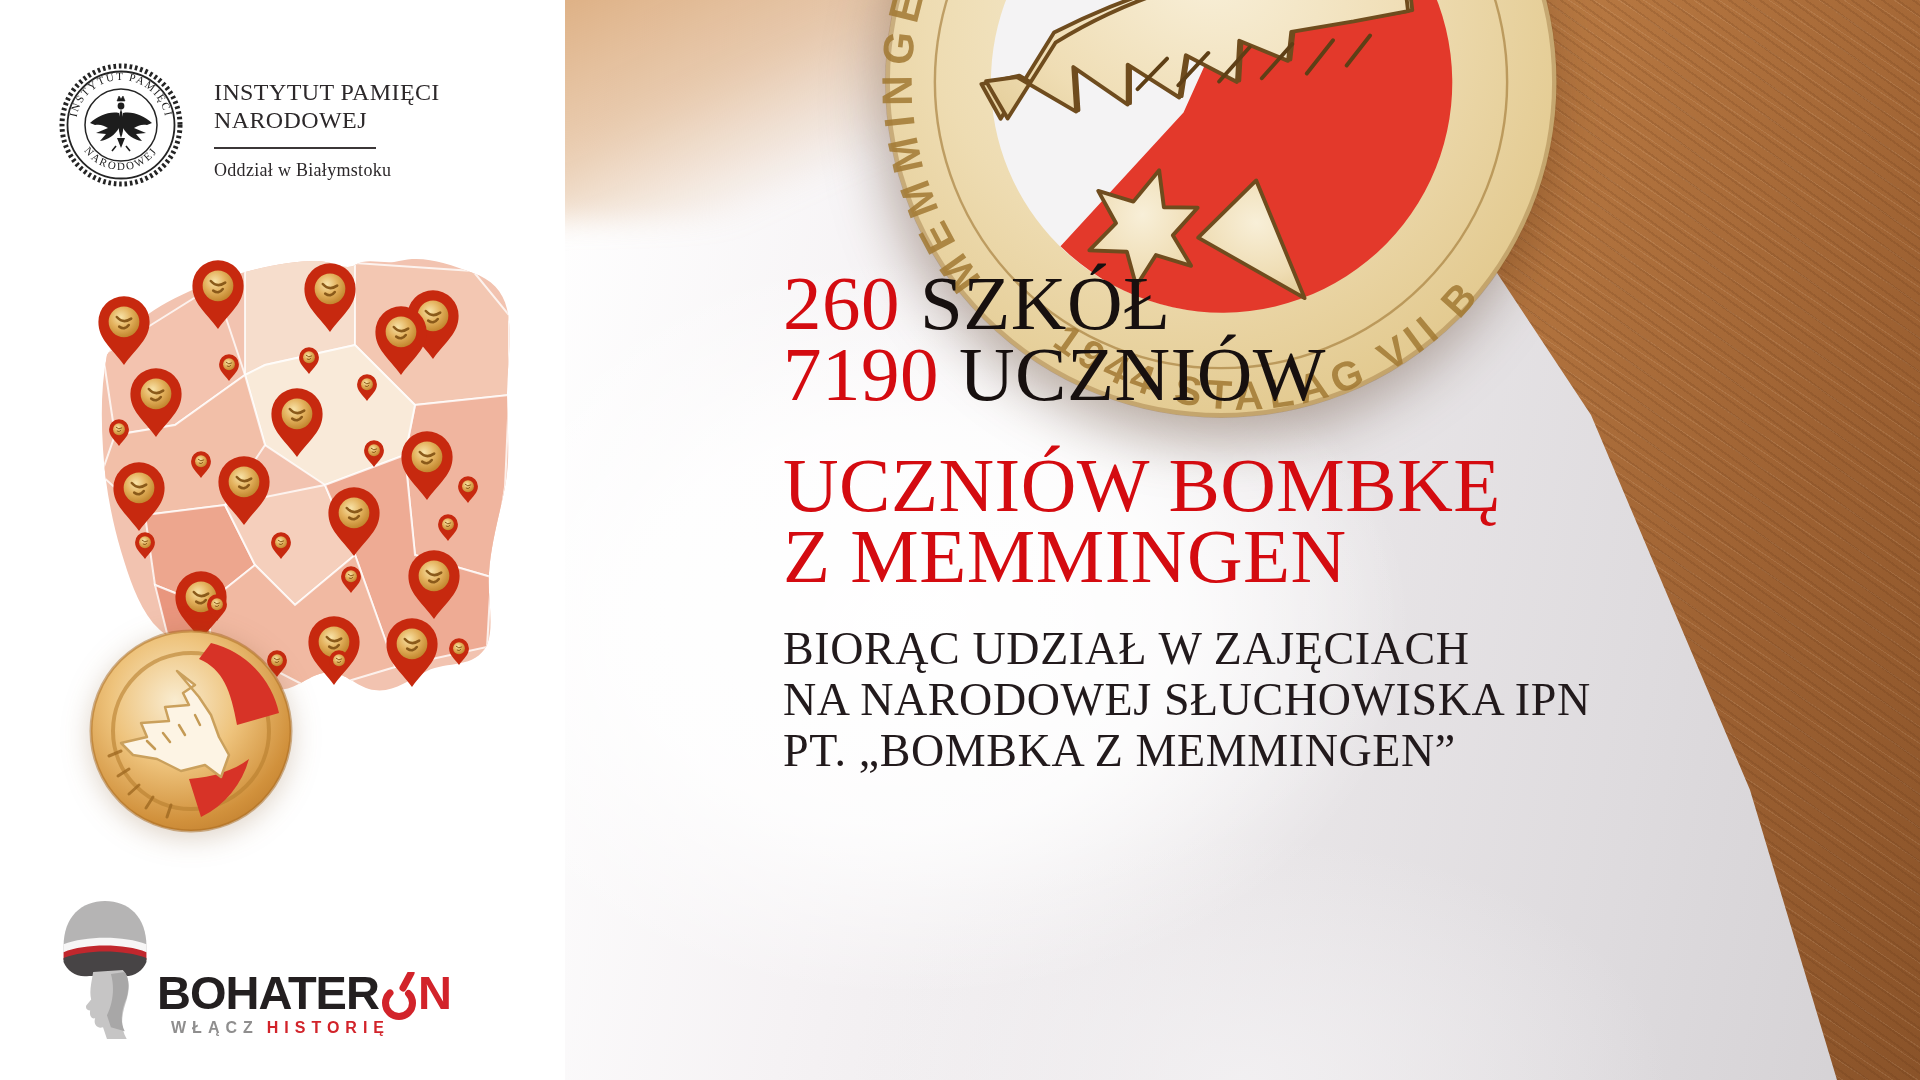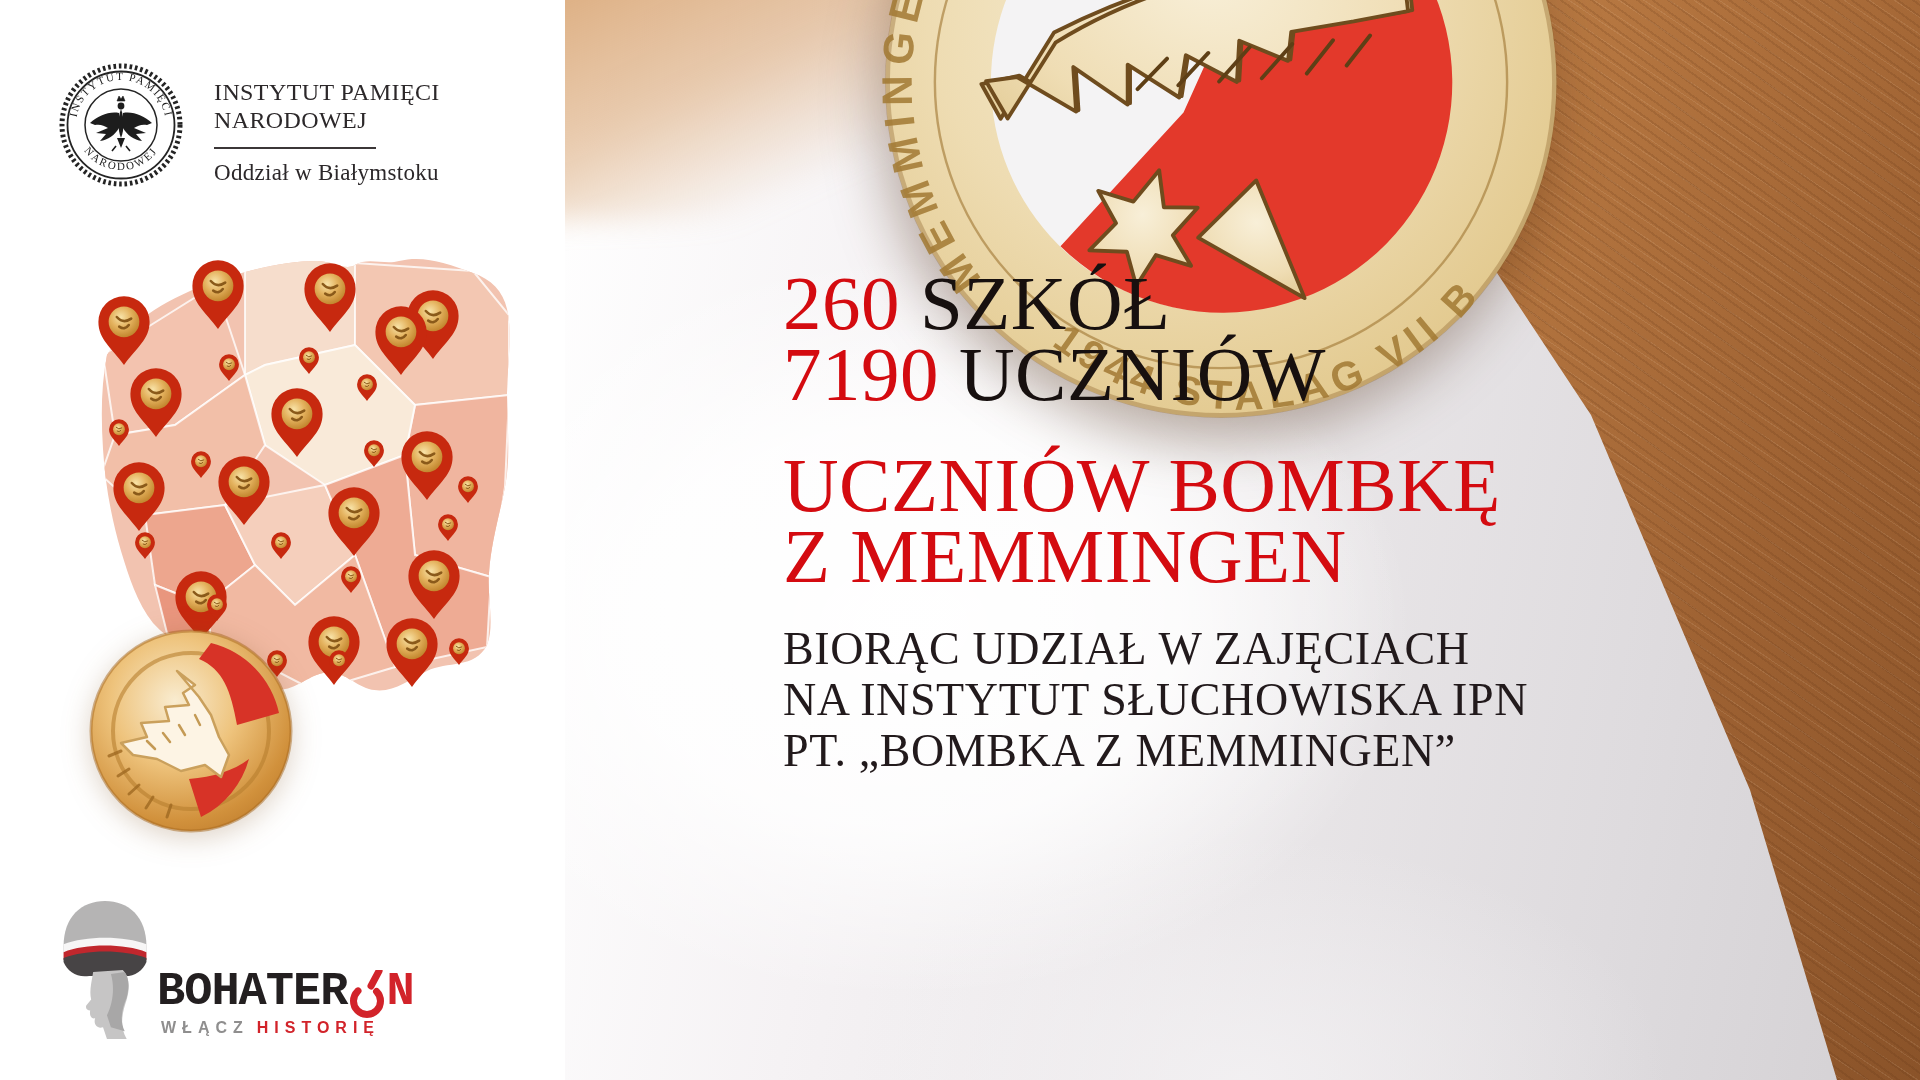--- a/index.html
+++ b/index.html
@@ -4,30 +4,30 @@
 <style>
   html,body{margin:0;padding:0;background:#222;}
   .stage{position:relative;width:1920px;height:1080px;overflow:hidden;background:#ffffff;font-family:"Liberation Serif",serif;}
   
   .left-panel{position:absolute;left:0;top:0;width:565px;height:1080px;background:#ffffff;}
   .ipn-logo{position:absolute;left:56px;top:60px;display:flex;align-items:flex-start;}
   .ipn-seal{width:130px;height:130px;flex:0 0 auto;}
   .ipn-wordmark{margin-left:28px;padding-top:18px;color:#2c282a;}
   .ipn-name{font-size:24px;line-height:28px;letter-spacing:.4px;}
   .ipn-divider{width:162px;height:2px;background:#3b3637;margin:13px 0 11px 0;}
-  .ipn-branch{font-size:23px;letter-spacing:.3px;}
+  .ipn-branch{font-size:18px;letter-spacing:.3px;}
   .map-wrap{position:absolute;left:55px;top:225px;width:455px;height:480px;}
   .ornament-small{position:absolute;left:86px;top:626px;width:210px;height:210px;filter:drop-shadow(0 6px 14px rgba(120,70,20,.25));}
   
   .bohateron{position:absolute;left:55px;top:893px;width:420px;height:150px;}
   .bo-helmet{position:absolute;left:0;top:0;width:100px;height:148px;}
-  .bo-text{position:absolute;left:102px;top:72px;font-family:Liberation Mono, monospace;font-weight:bold;font-size:47px;letter-spacing:-1px;color:#231f20;white-space:nowrap;display:flex;align-items:flex-end;}
+  .bo-text{position:absolute;left:102px;top:72px;font-family:Liberation Sans, sans-serif;font-weight:bold;font-size:47px;letter-spacing:-1px;color:#231f20;white-space:nowrap;display:flex;align-items:flex-end;}
   .bo-red{color:#d2232a;}
   .bo-power{width:38px;height:50px;margin:0 0 -2px 1px;}
-  .bo-tagline{position:absolute;left:106px;top:126px;font-family:"Liberation Sans",sans-serif;font-weight:bold;font-size:16px;letter-spacing:6px;color:#8f8e8e;white-space:nowrap;}
+  .bo-tagline{position:absolute;left:116px;top:126px;font-family:"Liberation Sans",sans-serif;font-weight:bold;font-size:16px;letter-spacing:6px;color:#8f8e8e;white-space:nowrap;}
   .bo-tagline .bo-red{margin-left:8px;}
   
   .right-panel{position:absolute;left:565px;top:0;width:1355px;height:1080px;overflow:hidden;
     background:linear-gradient(100deg,#ffffff 0%,#f5f2f4 26%,#eae7e9 52%,#dedbde 78%,#d3d0d3 100%);}
   .wood-blur-top{position:absolute;left:-30px;top:-40px;width:420px;height:260px;
     background:linear-gradient(155deg,rgba(216,163,112,.95) 0%,rgba(216,163,112,.55) 45%,rgba(216,163,112,0) 78%);
     filter:blur(14px);}
   .wood-wedge{position:absolute;inset:0;
     background:
       repeating-linear-gradient(36deg,rgba(92,48,18,.16) 0 2px,rgba(0,0,0,0) 2px 9px),
@@ -256,18 +256,18 @@
       <div class="stat-line">
         <span class="stat-num">260</span><span>SZKÓŁ</span>
       </div>
       <div class="stat-line">
         <span class="stat-num">7190</span><span>UCZNIÓW</span>
       </div>
       <div class="stat-line headline">UCZNIÓW BOMBKĘ</div>
       <div class="stat-line" style="color:#d40b10">Z MEMMINGEN</div>
       <div class="details">
         <div>BIORĄC UDZIAŁ W ZAJĘCIACH</div>
-        <div>NA INSTYTUT SŁUCHOWISKA IPN</div>
+        <div>NA NARODOWEJ SŁUCHOWISKA IPN</div>
         <div>PT. „BOMBKA Z MEMMINGEN”</div>
       </div>
     </div>
   </div>
 </div>
 
 </body></html>

